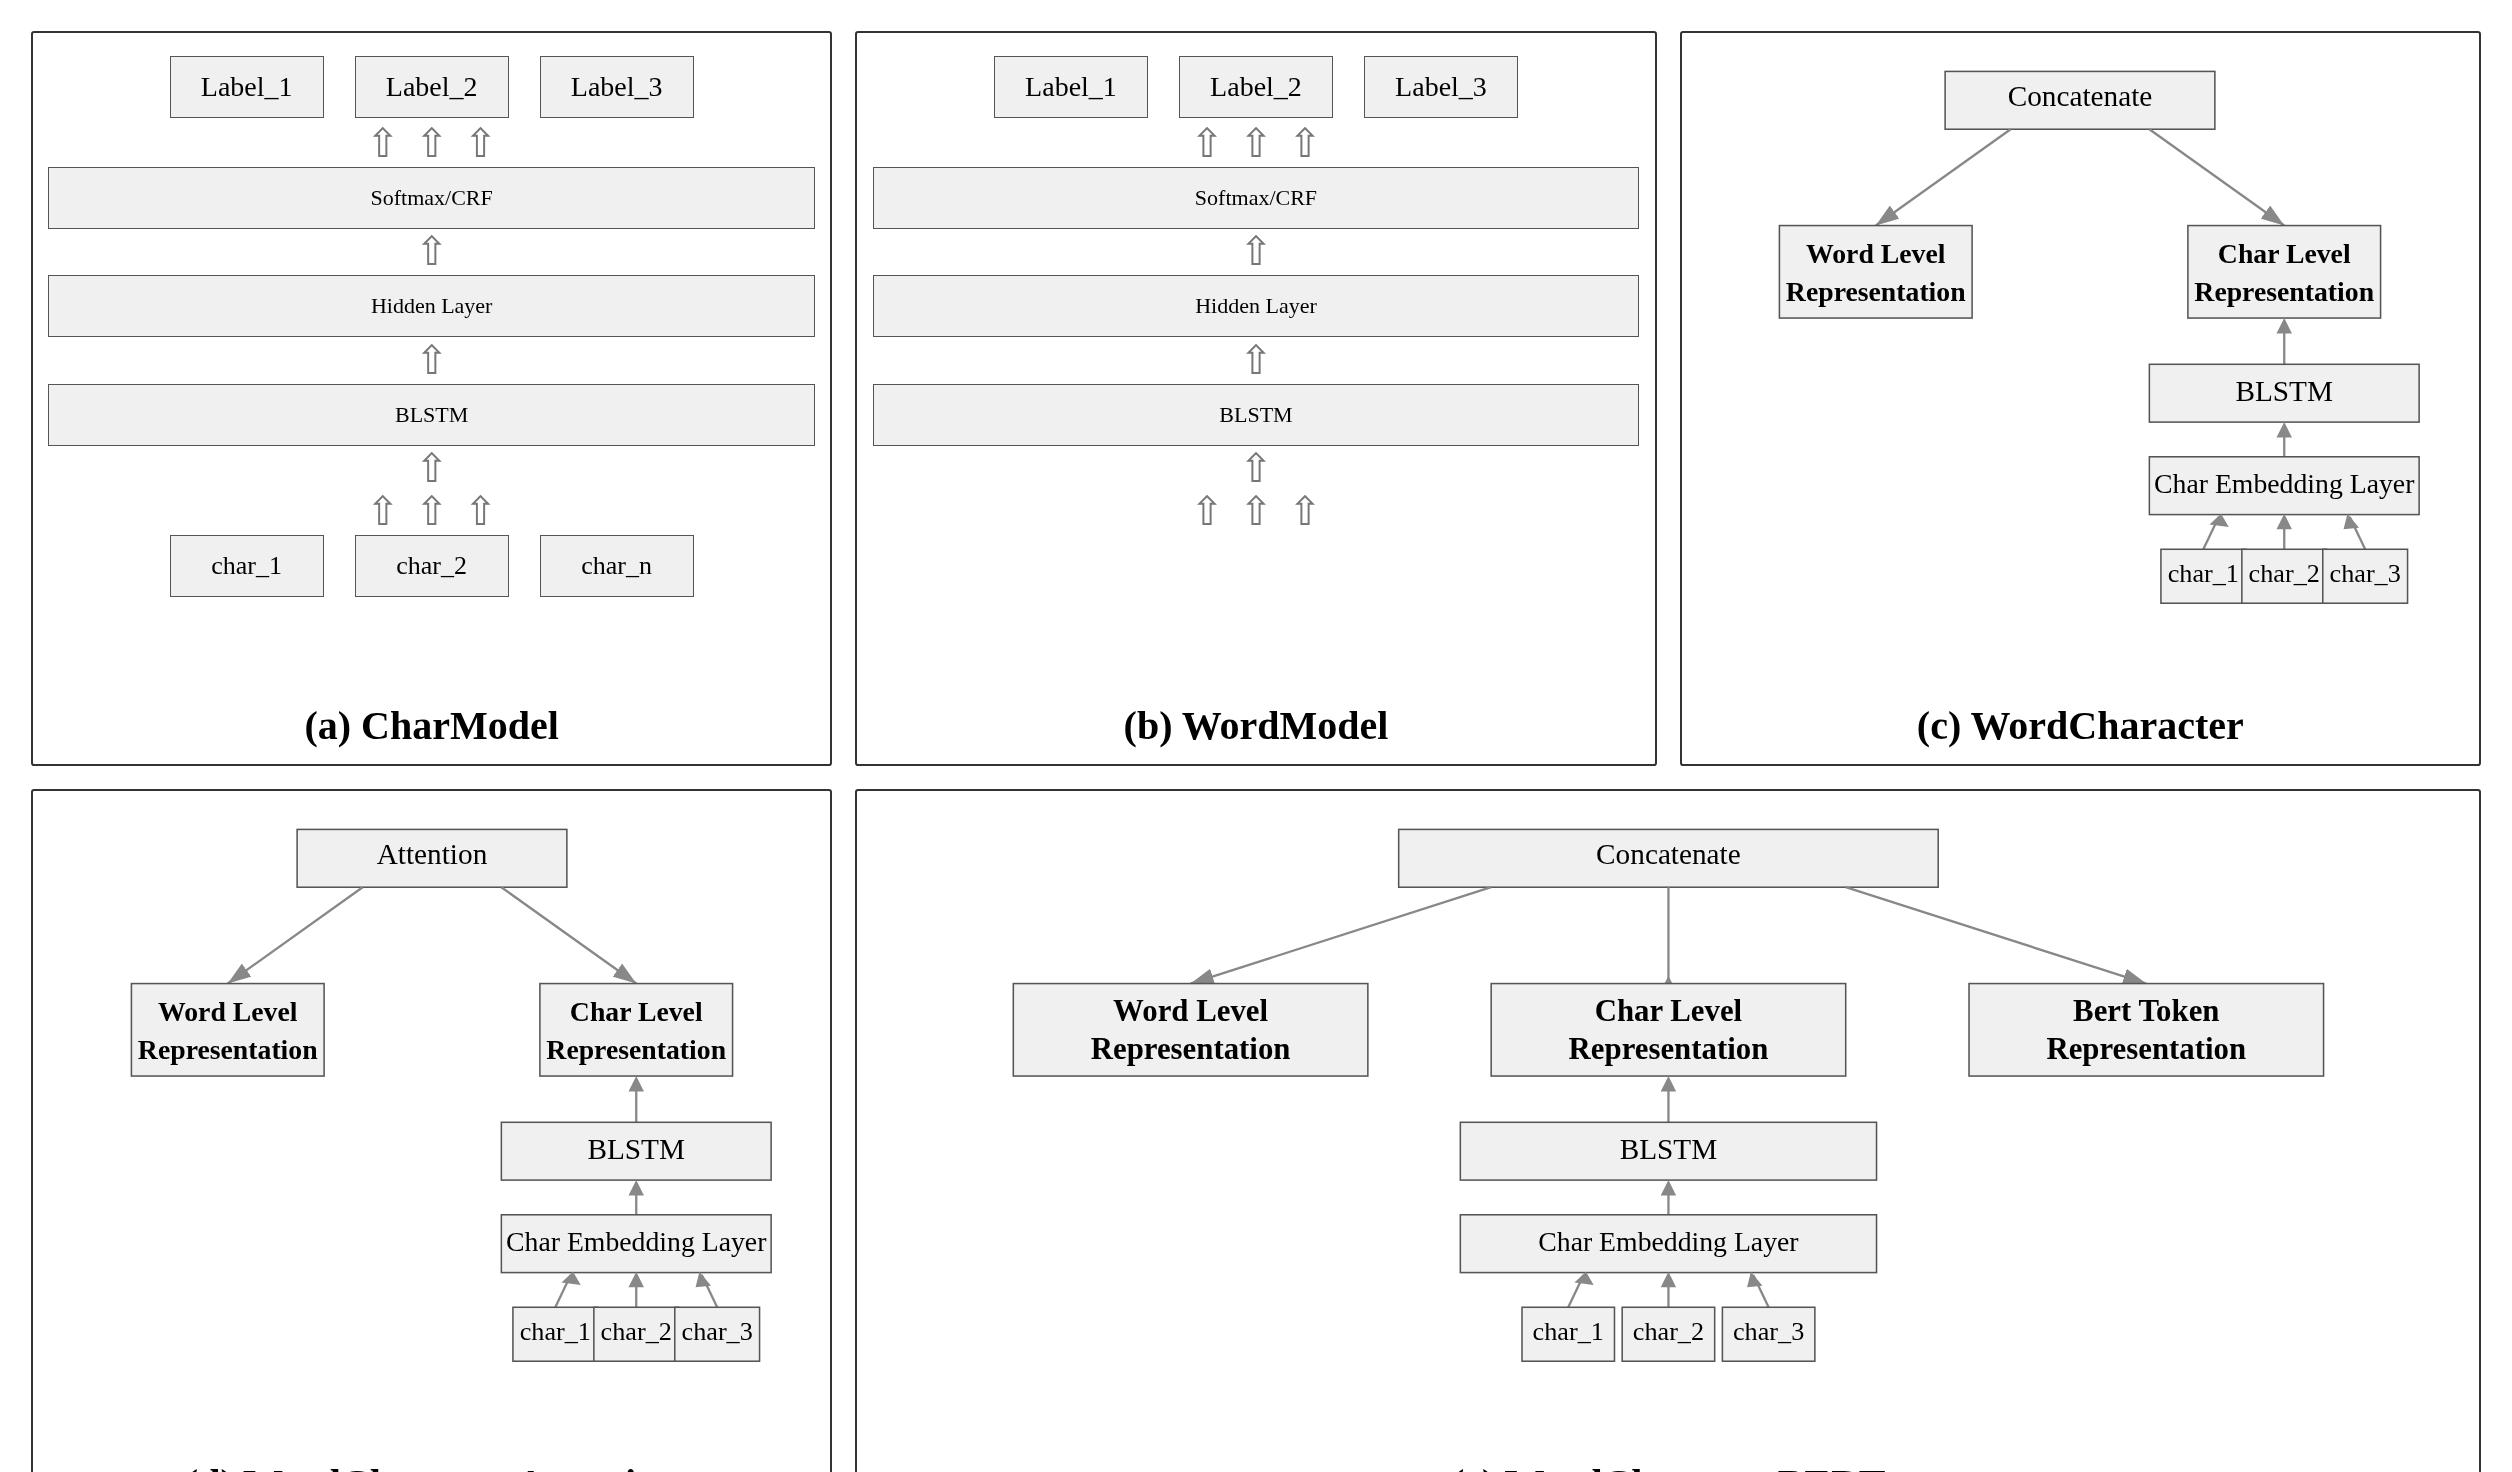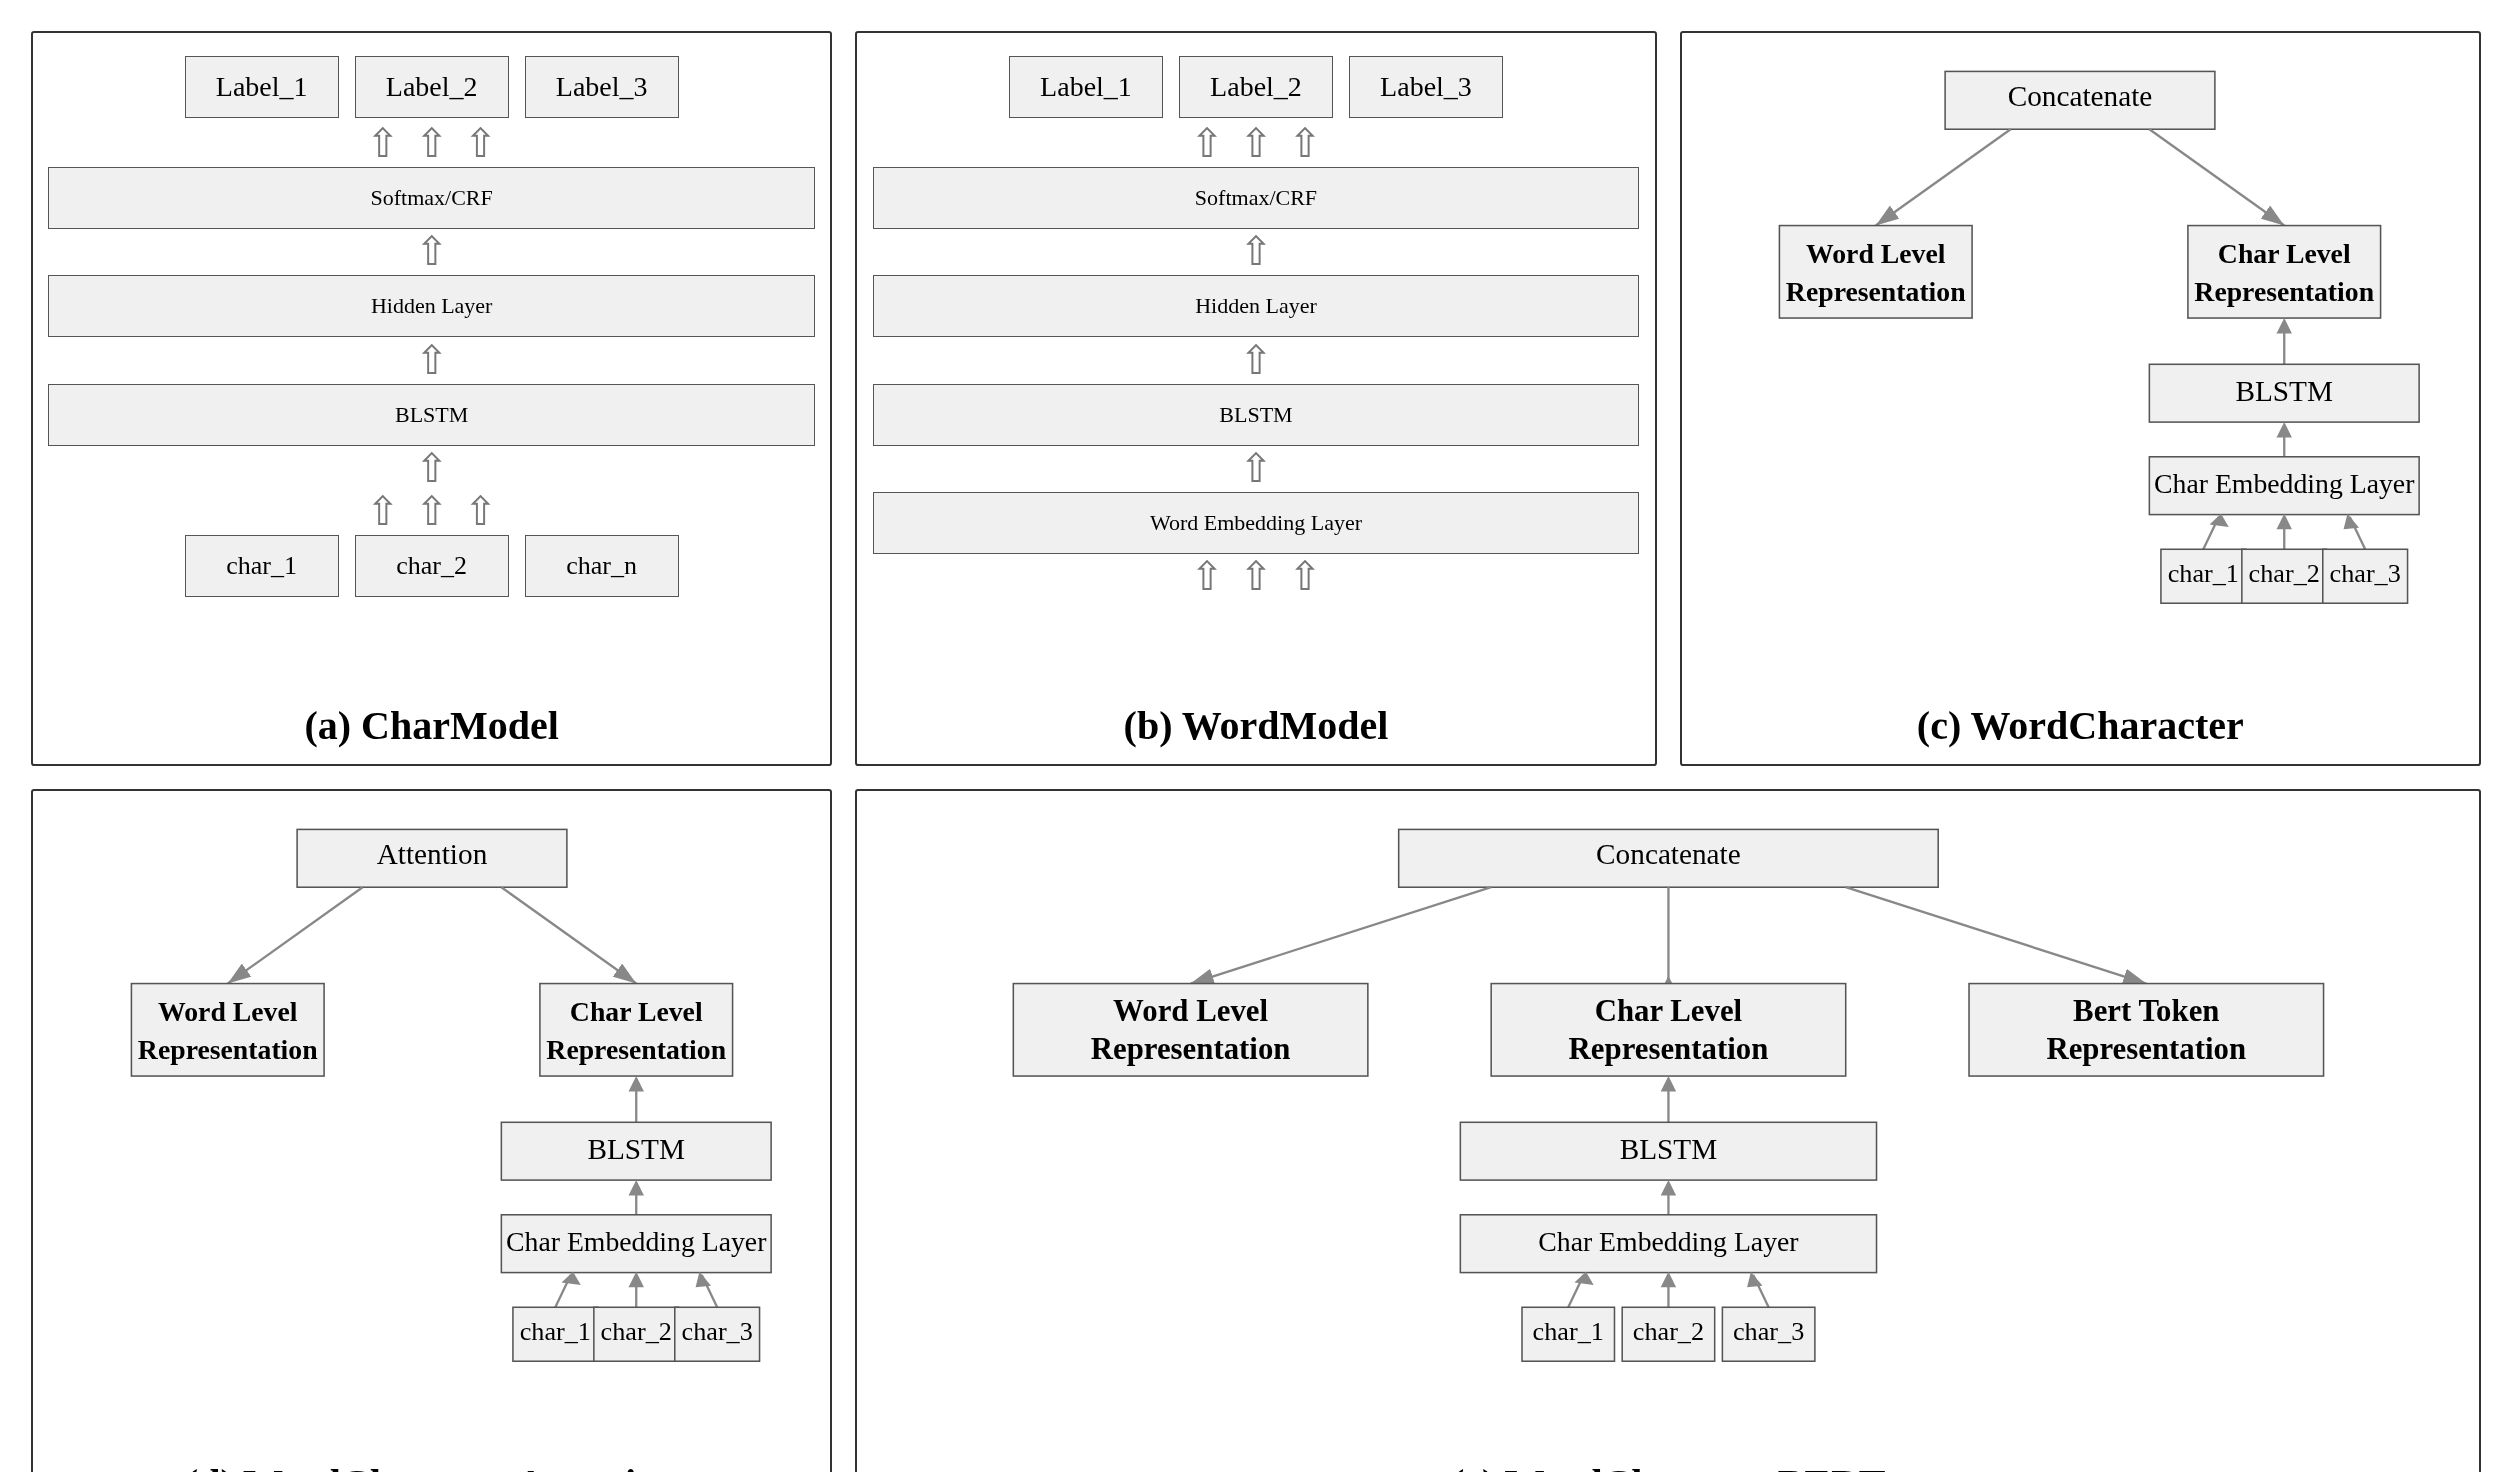--- a/index.html
+++ b/index.html
@@ -70,21 +70,21 @@
       width: 154px;
       height: 62px;
       font-size: 28px;
     }
 
     .row {
       display: flex;
       flex-direction: row;
       align-items: center;
       justify-content: center;
-      gap: 16px;
+      gap: 31px;
       width: 100%;
     }
 
     .arrow-row {
       display: flex;
       flex-direction: row;
       align-items: center;
       justify-content: center;
       gap: 15.4px;
       width: 100%;
@@ -166,21 +166,20 @@
         <span class="uparrow">⇧</span>
         <span class="uparrow">⇧</span>
         <span class="uparrow">⇧</span>
       </div>
       <div class="node node-wide" style="margin-bottom:3.1px;">Softmax/CRF</div>
       <span class="uparrow" style="margin-bottom:3.1px;">⇧</span>
       <div class="node node-wide" style="margin-bottom:3.1px;">Hidden Layer</div>
       <span class="uparrow" style="margin-bottom:3.1px;">⇧</span>
       <div class="node node-wide" style="margin-bottom:3.1px;">BLSTM</div>
       <span class="uparrow" style="margin-bottom:3.1px;">⇧</span>
-      <div class="node node-wide" style="margin-bottom:3.1px;">Word Embedding Layer</div>
       <div class="arrow-row" style="margin-bottom:3.1px;">
         <span class="uparrow">⇧</span>
         <span class="uparrow">⇧</span>
         <span class="uparrow">⇧</span>
       </div>
     </div>
     <div class="diagram-caption">(b) WordModel</div>
   </div>
 
   <div class="diagram-box">

